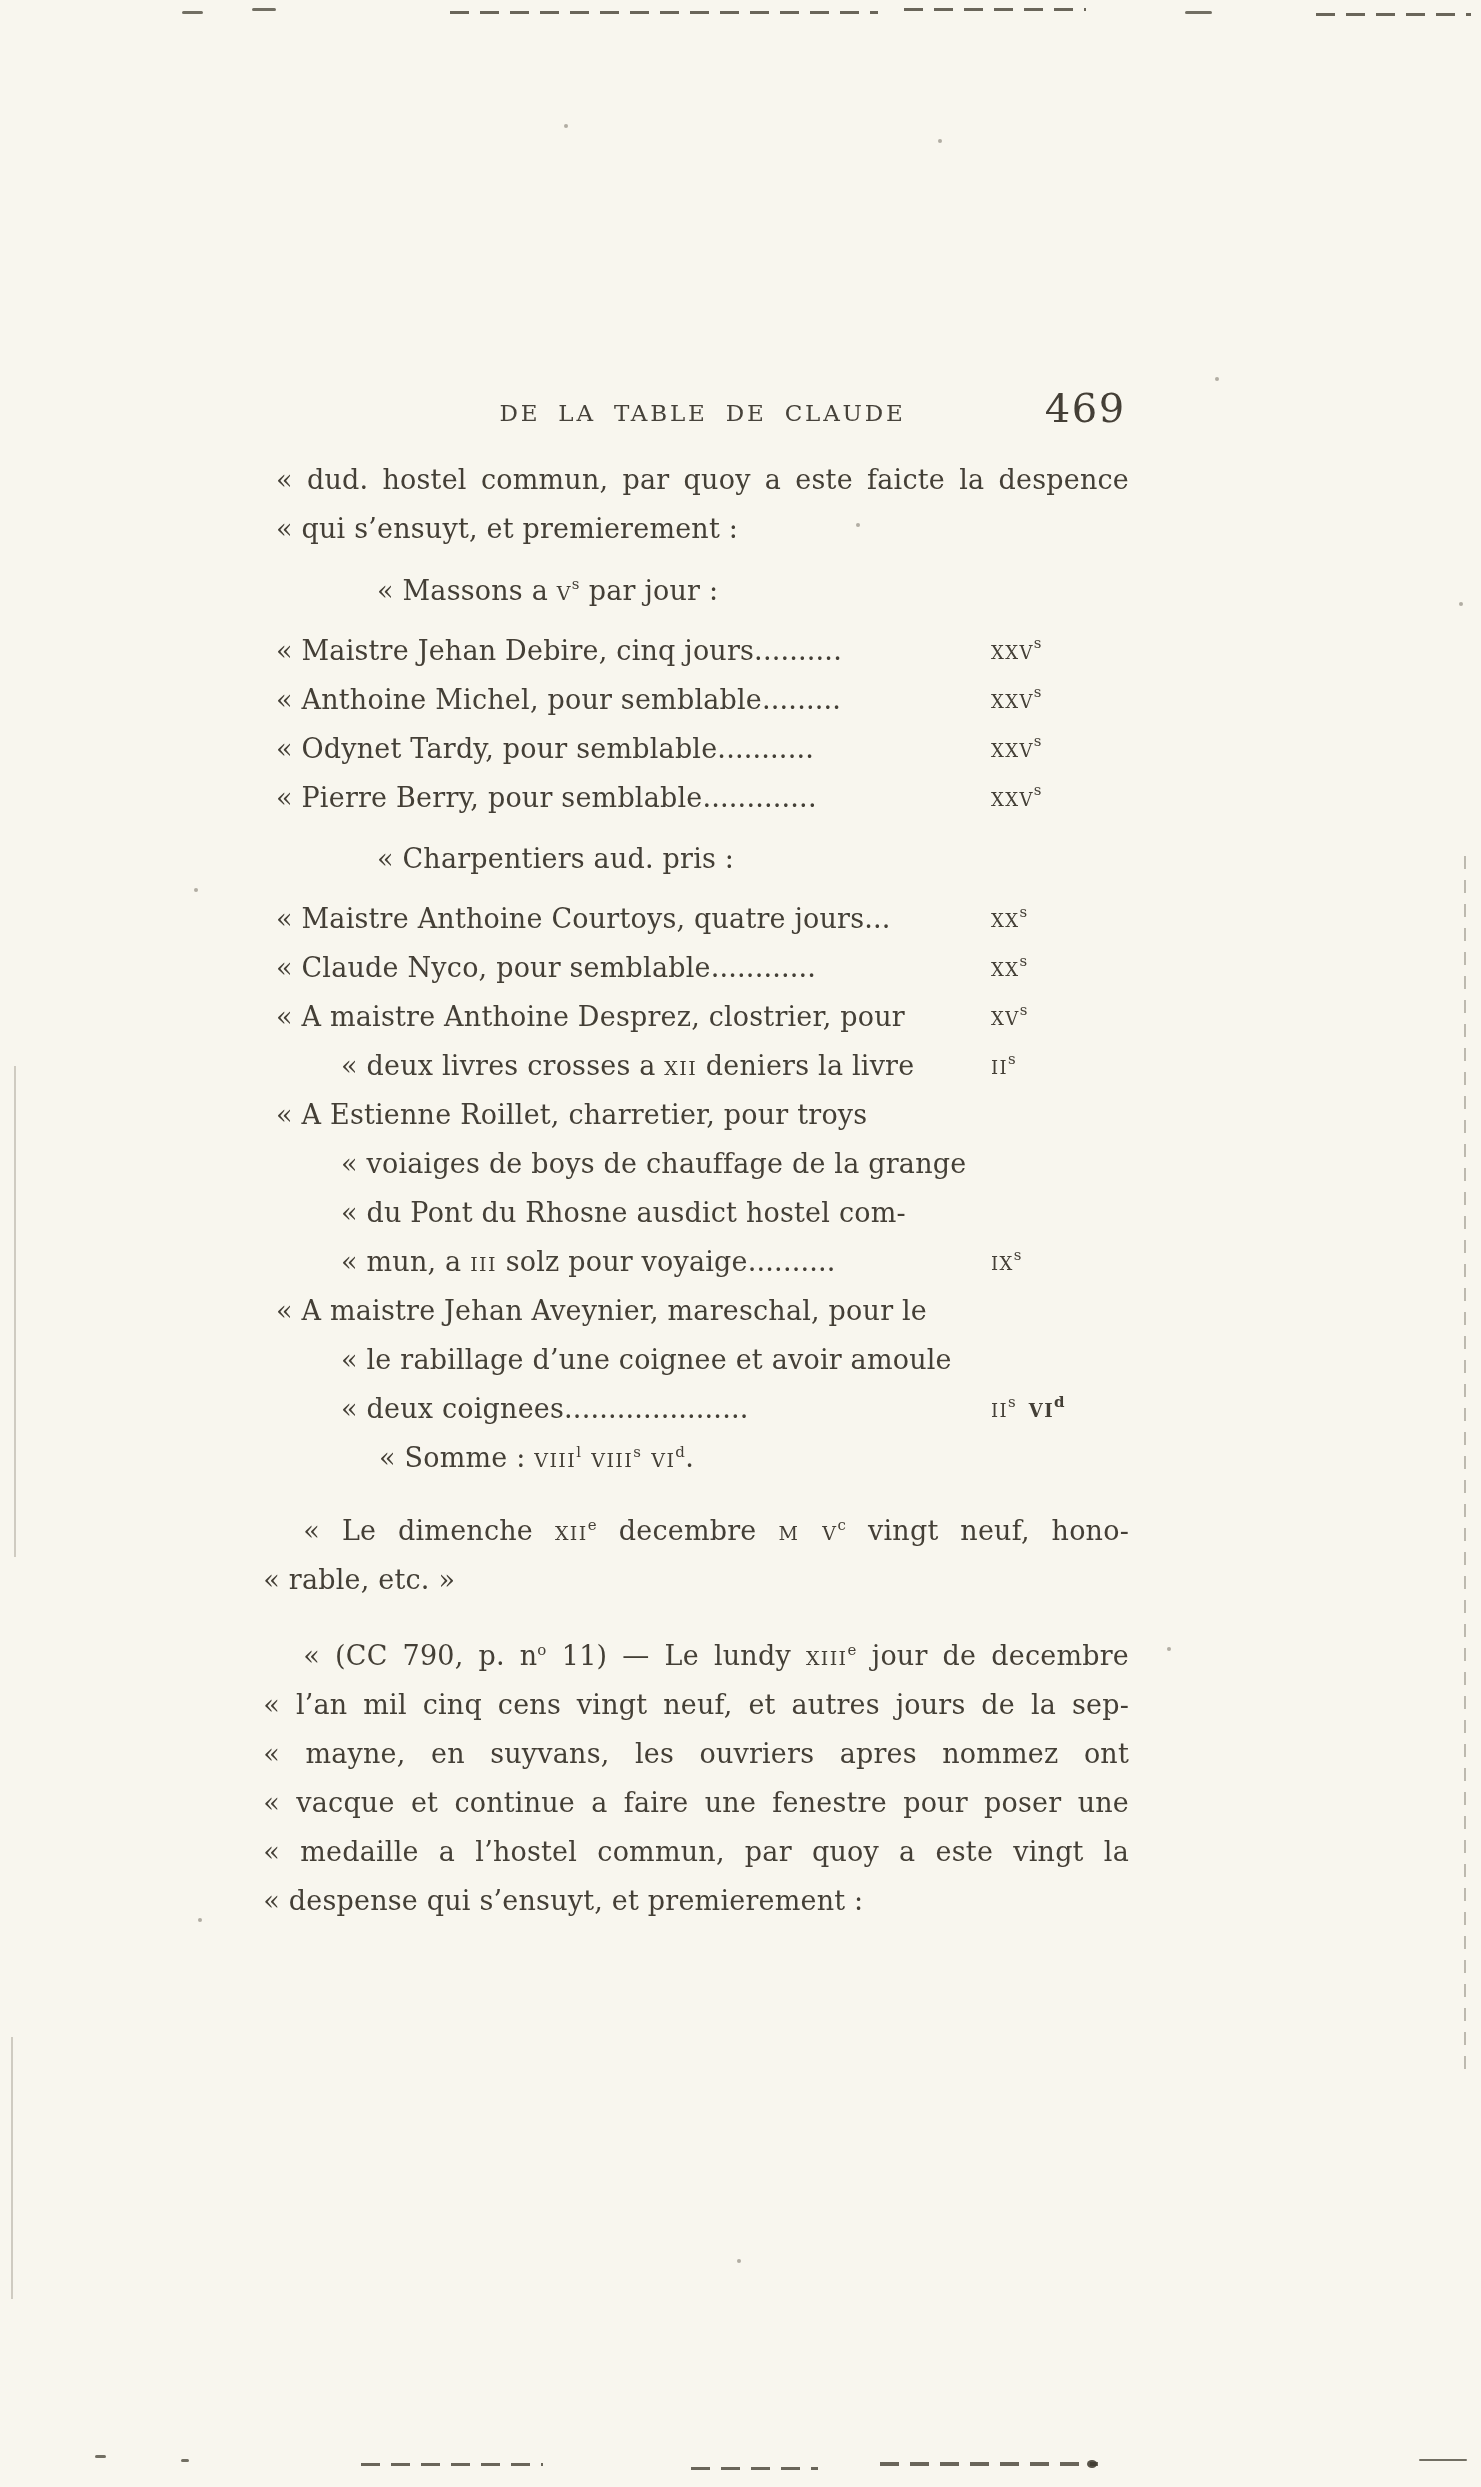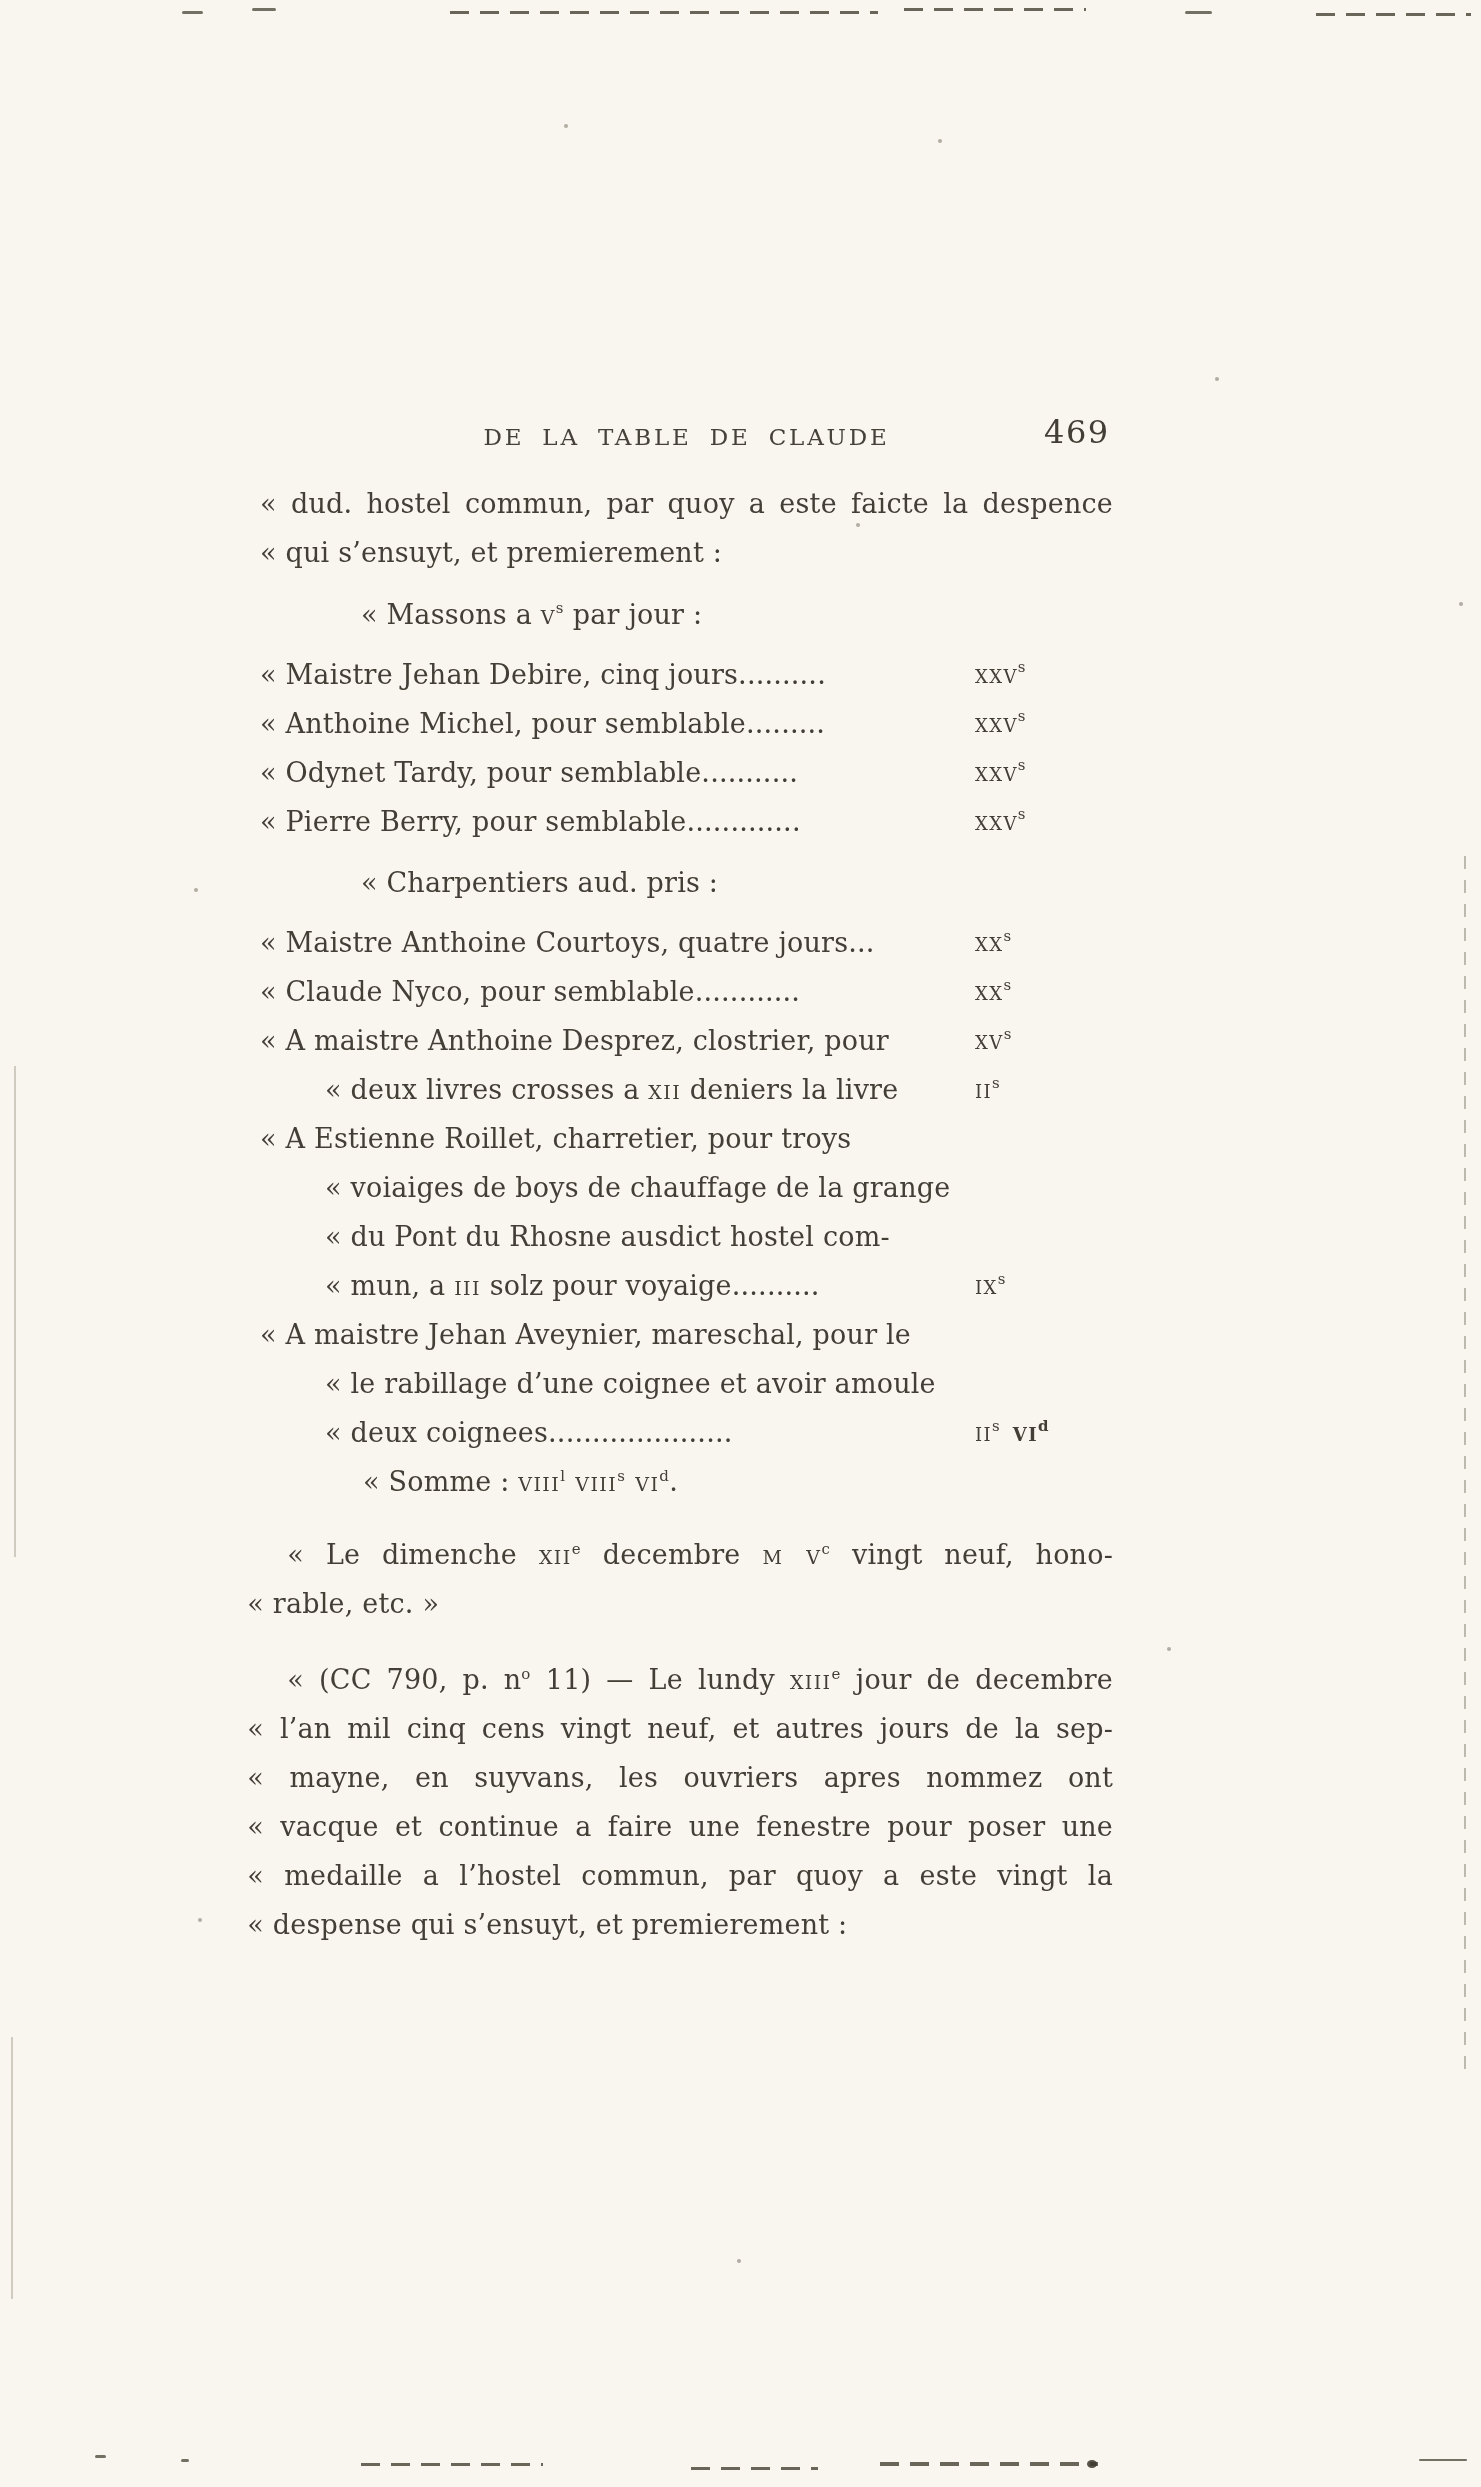--- a/index.html
+++ b/index.html
@@ -11,42 +11,41 @@
     width: 1481px;
     height: 2487px;
     background: #f8f6ee;
     overflow: hidden;
     font-family: "DejaVu Serif", "Liberation Serif", serif;
     color: #443f36;
   }
 
   .content {
     position: absolute;
-    left: 260px;
+    left: 276px;
     top: 387px;
     width: 853px;
     font-size: 27px;
     line-height: 49px;
     letter-spacing: 0.2px;
-    margin-top: 24px;
   }
 
   
   .pagehead { position: relative; text-align: center; height: 49px; }
   .pagehead .title {
     font-size: 23px;
     letter-spacing: 2.8px;
     word-spacing: 8px;
     color: #46423a;
   }
   .pagehead .pn {
     position: absolute;
     right: 3.2px;
     top: -3.2px;
-    font-size: 32px;
+    font-size: 40px;
     letter-spacing: 1.6px;
   }
 
   .intro { margin-top: 19px; }
 
   .heading { padding-left: 101px; margin: 12.7px 0 11px 0; }
 
   .row { position: relative; white-space: nowrap; }
   .row .amt { position: absolute; left: 715px; top: 0; font-size: 25px; }
   .amt .pair + .pair { margin-left: 12.7px; font-weight: bold; }

